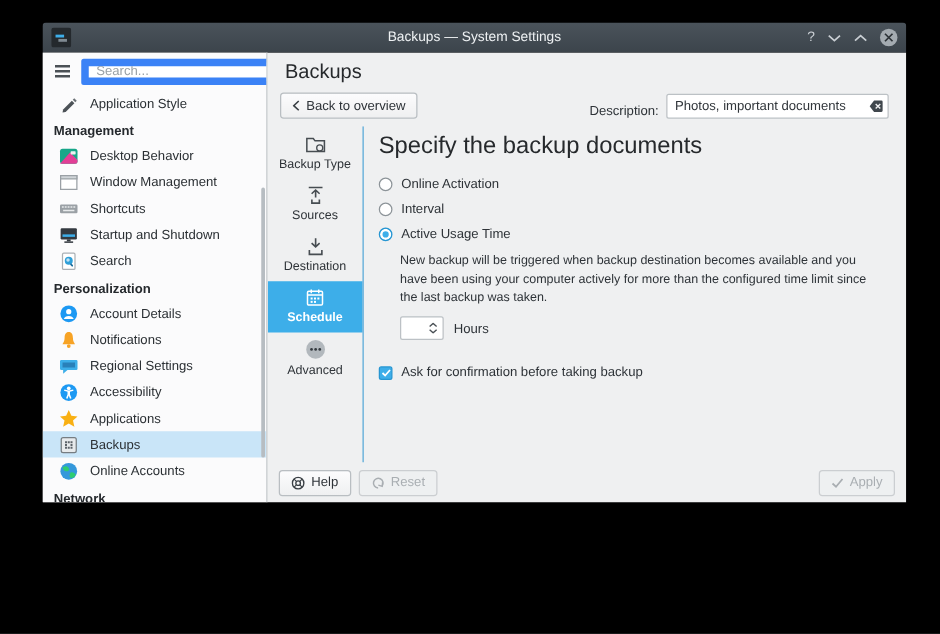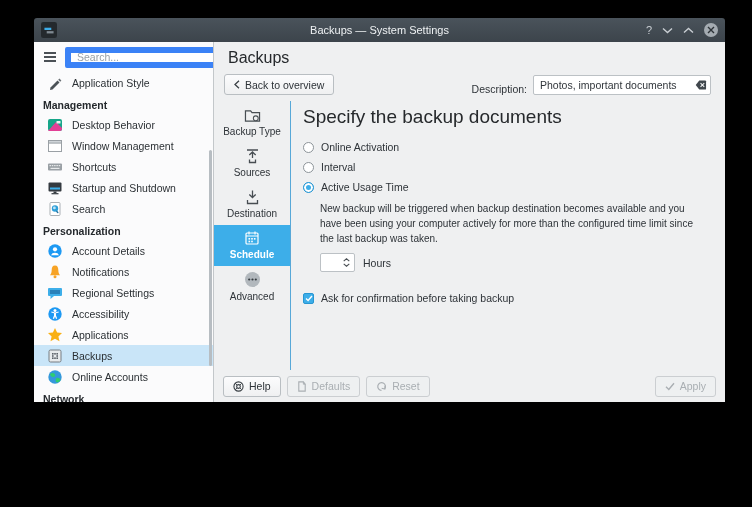--- a/index.html
+++ b/index.html
@@ -403,27 +403,20 @@
         <div class="footer">
           <span class="btn">
             <svg width="11" height="11" viewBox="0 0 12 12">
               <circle cx="6" cy="6" r="5" fill="none" stroke="#3a4045" stroke-width="1.2"></circle>
               <circle cx="6" cy="6" r="2" fill="none" stroke="#3a4045" stroke-width="1.2"></circle>
               <path d="M2.5 2.5 L4.5 4.5 M9.5 2.5 L7.5 4.5 M2.5 9.5 L4.5 7.5 M9.5 9.5 L7.5 7.5" stroke="#3a4045" stroke-width="1"></path>
             </svg>
             <span>Help</span>
           </span>
           <span class="btn disabled">
-            <svg width="10" height="11" viewBox="0 0 10 12">
-              <path d="M1.5 1 h5 l2 2.5 V11 h-7 Z" fill="none" stroke="#a9aeb2" stroke-width="1.2"></path>
-              <path d="M6.5 1 v2.5 h2" fill="none" stroke="#a9aeb2" stroke-width="1"></path>
-            </svg>
-            <span>Defaults</span>
-          </span>
-          <span class="btn disabled">
             <svg width="11" height="11" viewBox="0 0 12 12">
               <path d="M9.5 8.5 A4.2 4.2 0 1 0 6 10.2" fill="none" stroke="#a9aeb2" stroke-width="1.3"></path>
               <path d="M9.8 5.2 L9.6 8.8 L6.2 7.8" fill="none" stroke="#a9aeb2" stroke-width="1.1"></path>
             </svg>
             <span>Reset</span>
           </span>
           <span class="btn disabled apply">
             <svg width="10" height="9" viewBox="0 0 10 9">
               <polyline points="1,4.8 3.8,7.4 9,1.2" fill="none" stroke="#a9aeb2" stroke-width="1.4"></polyline>
             </svg>

